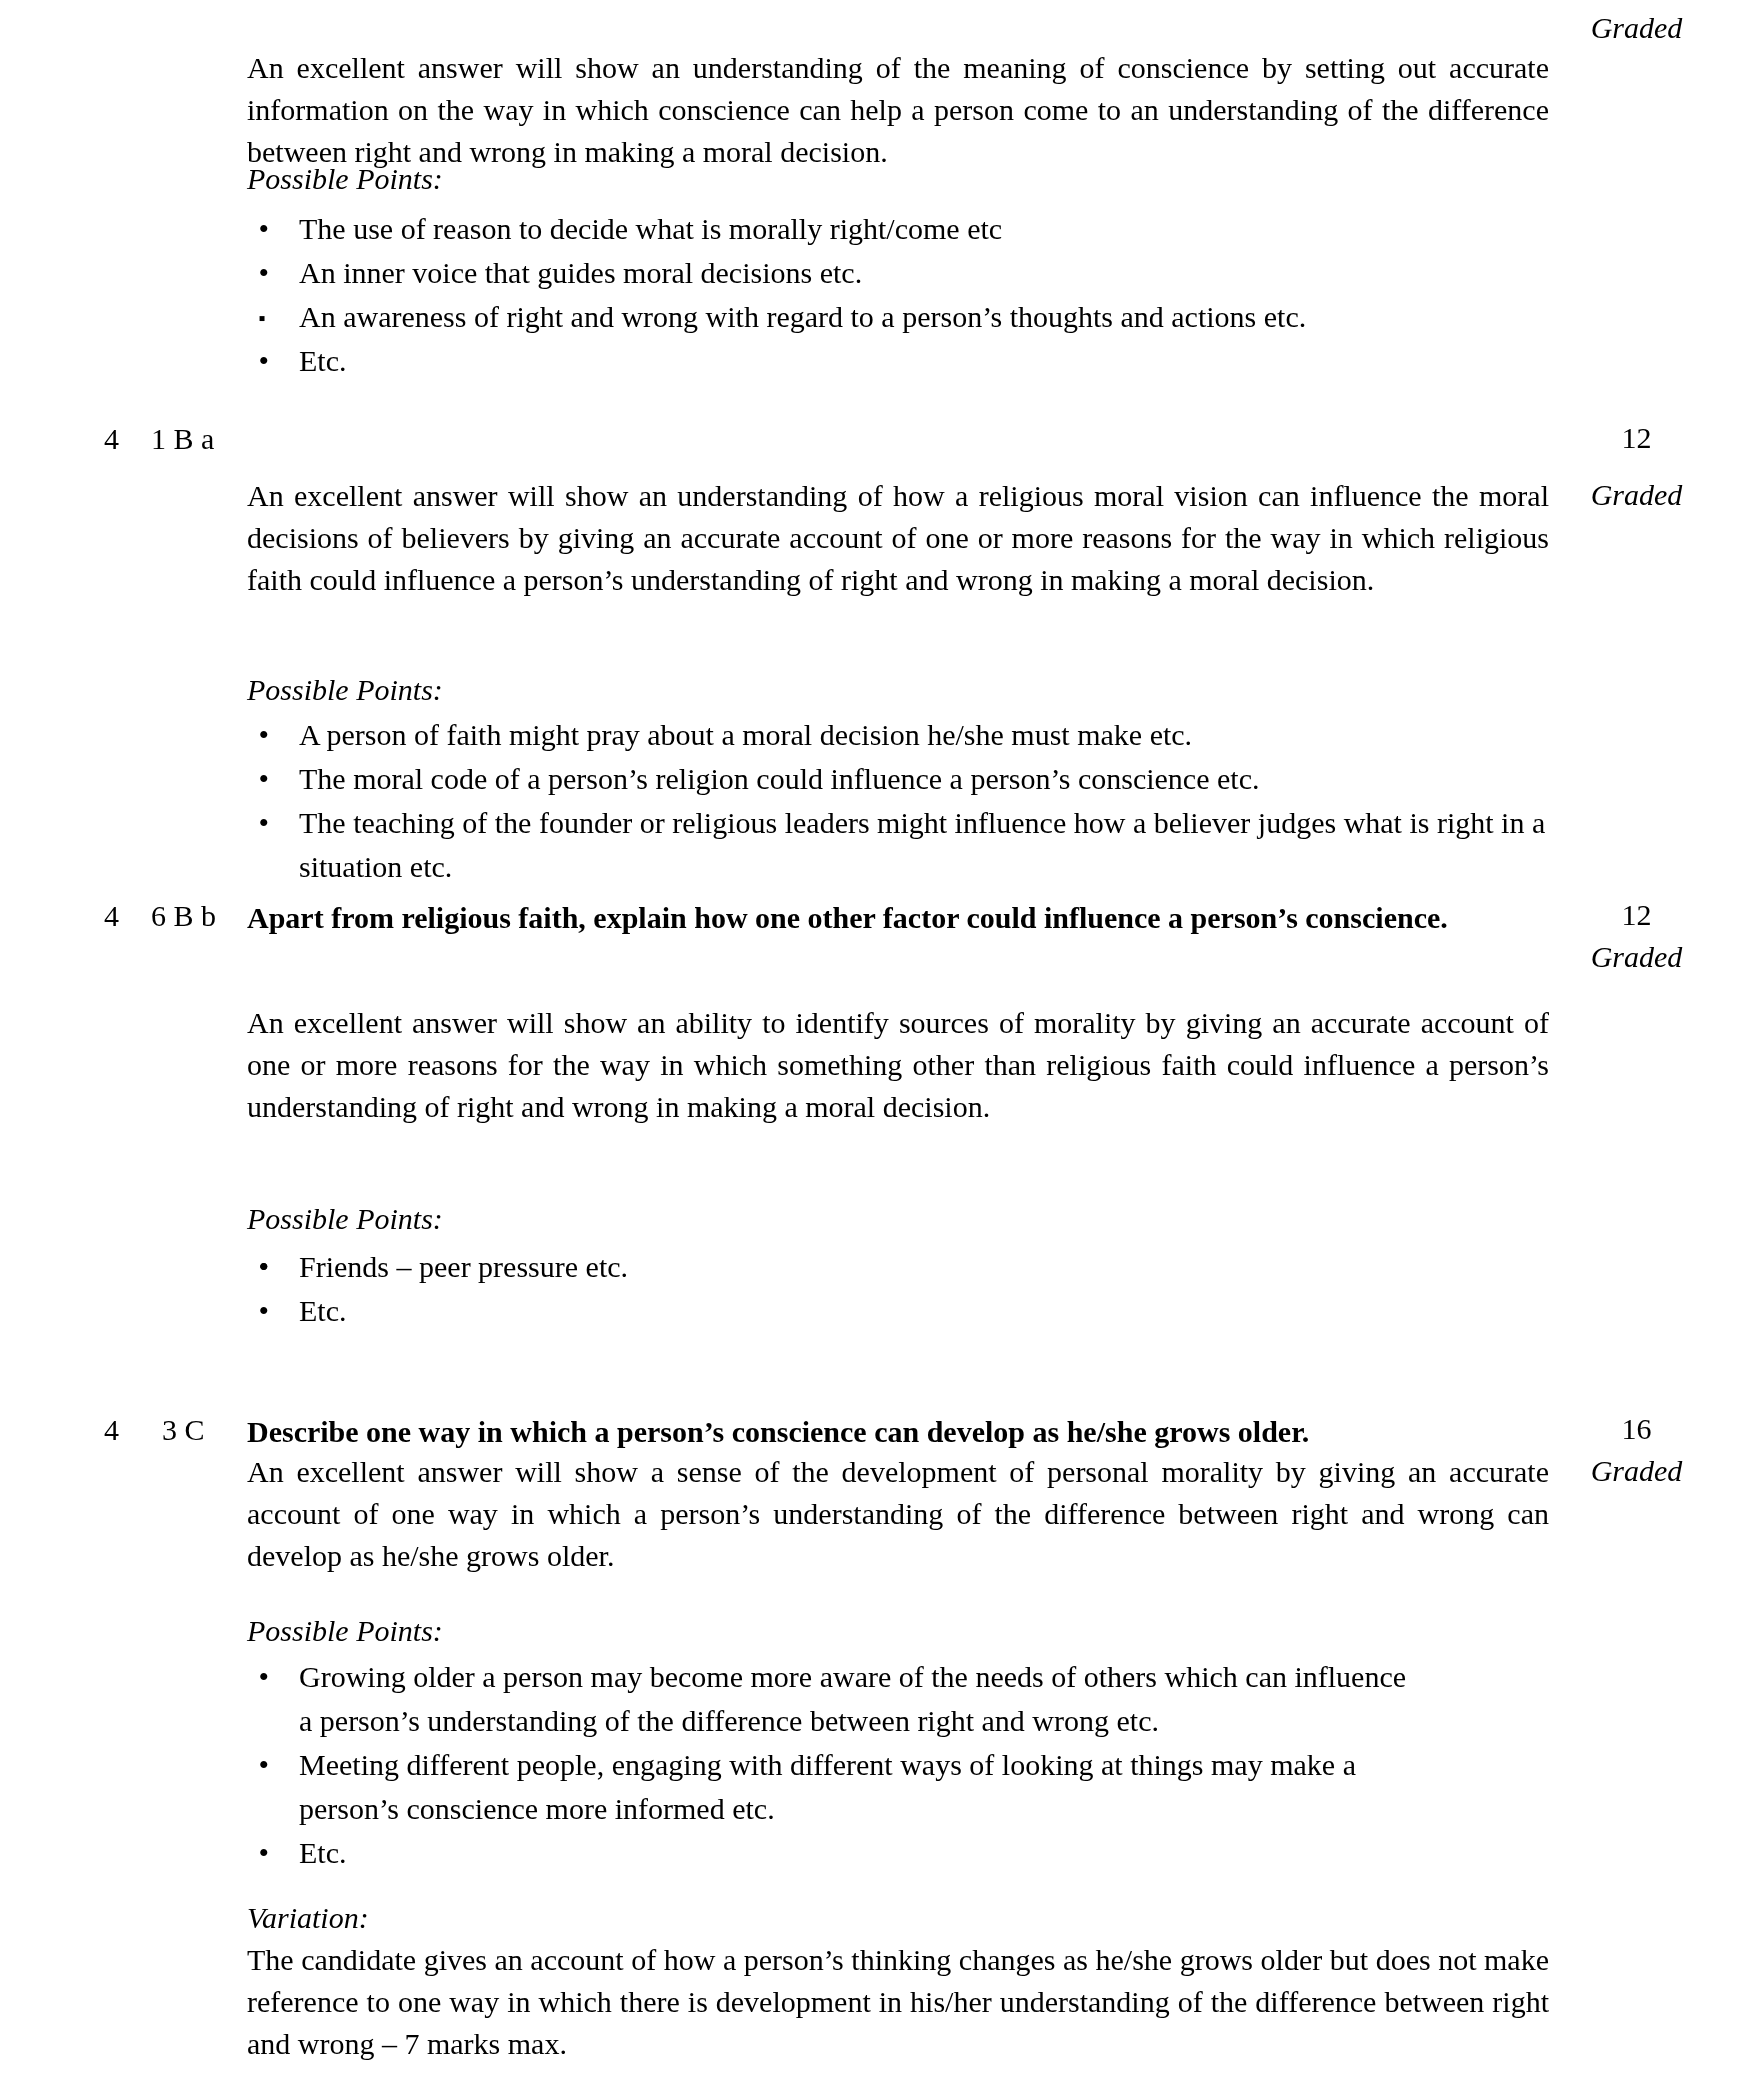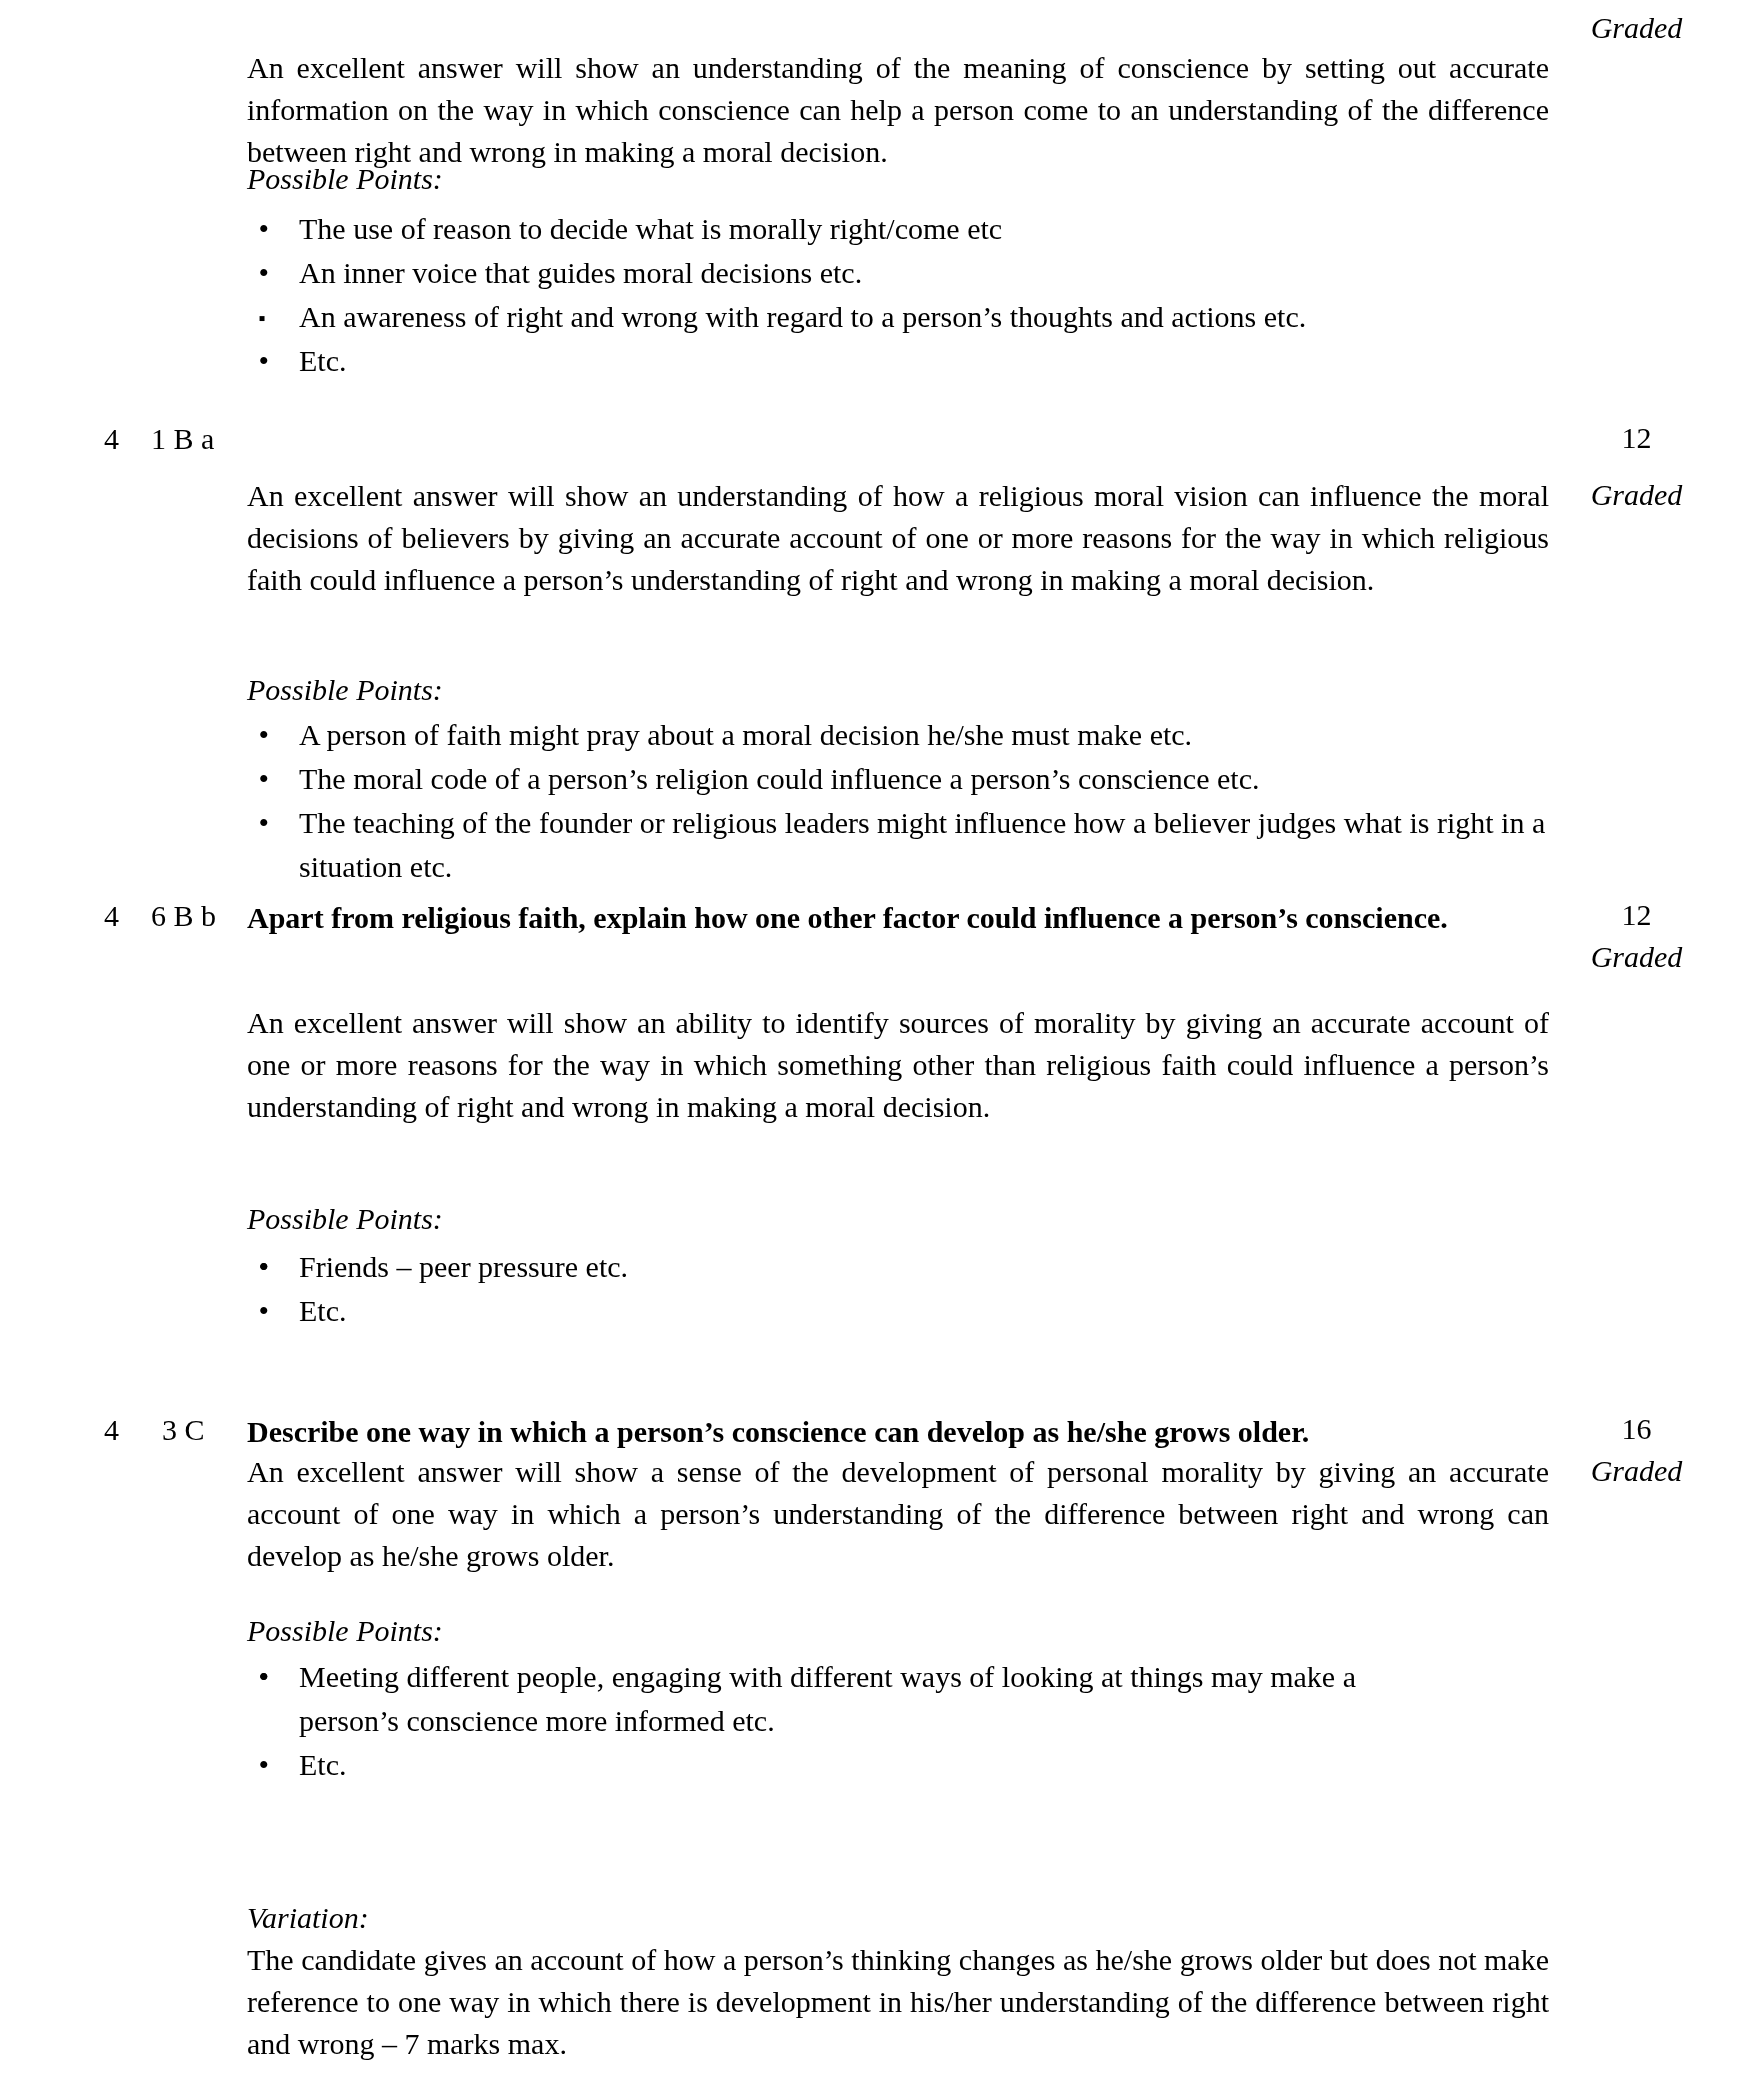--- a/index.html
+++ b/index.html
@@ -158,20 +158,21 @@
     <div class="qtext">Describe one way in which a person’s conscience can develop as he/she grows older.</div>
     <div class="rnote" style="top:0;">16</div>
   </div>
   <div class="para" style="top:1451px;">An excellent answer will show a sense of the development of personal morality by giving an accurate account of one way in which a person’s understanding of the difference between right and wrong can develop as he/she grows older.</div>
   <div class="rnote graded" style="top:1451px;">Graded</div>
 
   <div class="pp-label" style="top:1610px;">Possible Points:</div>
   <div class="blist" style="top:1655px; width:1168px;">
     <div class="bitem">
       <span class="bmark">•</span>
+      <span>Growing older a person may become more aware of the needs of others which can influence a person’s understanding of the difference between right and wrong etc.</span>
     </div>
     <div class="bitem">
       <span class="bmark">•</span>
       <span>Meeting different people, engaging with different ways of looking at things may make a person’s conscience more informed etc.</span>
     </div>
     <div class="bitem">
       <span class="bmark">•</span>
       <span>Etc.</span>
     </div>
   </div>

